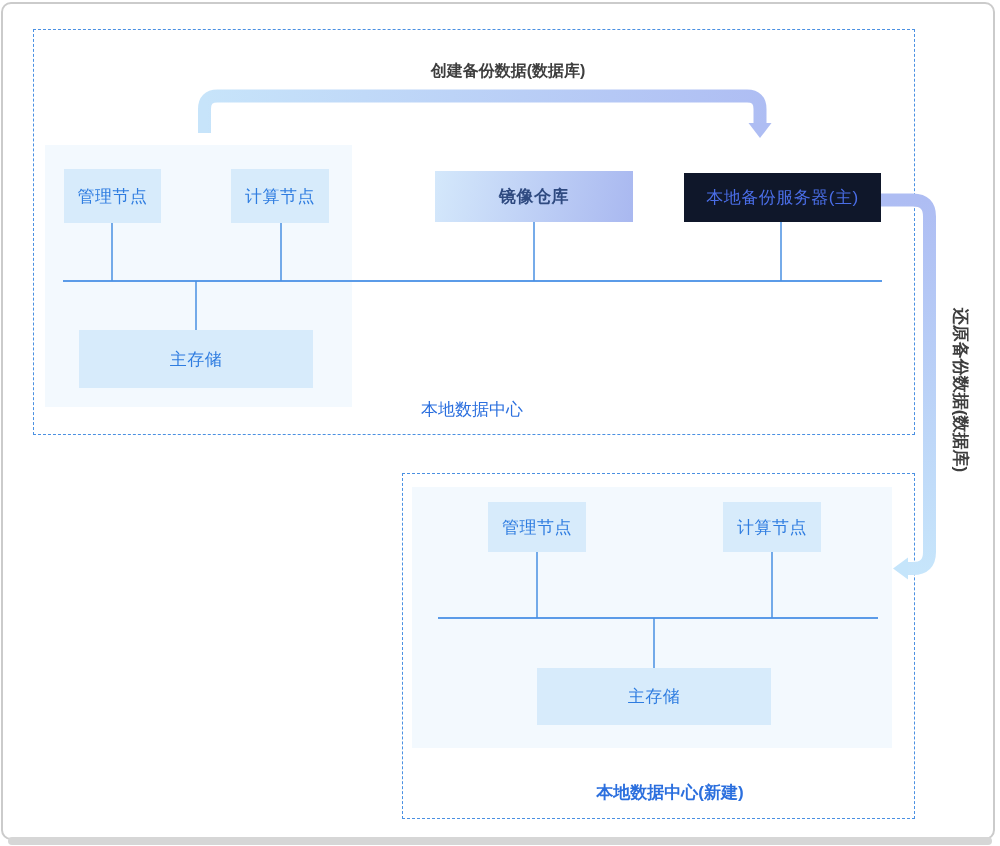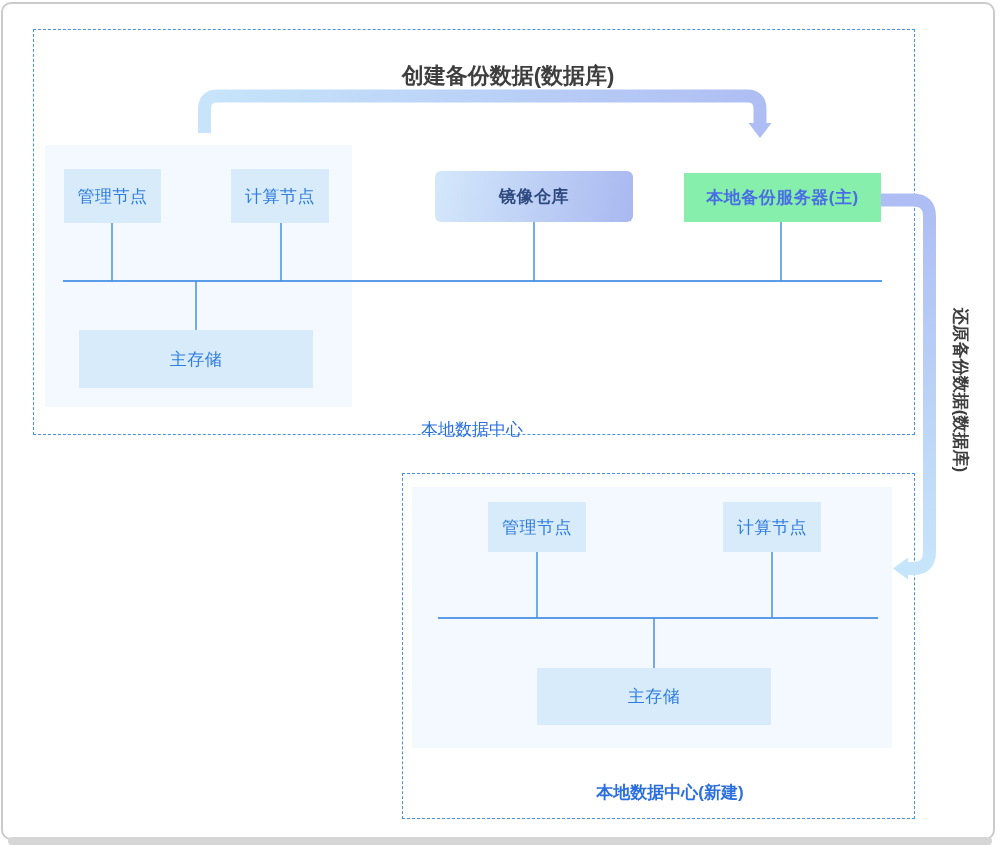--- a/index.html
+++ b/index.html
@@ -13,24 +13,24 @@
   .dc1-bound{left:33px;top:29px;width:882px;height:406px;}
   .dc2-bound{left:402px;top:473px;width:513px;height:346px;}
   .panel{position:absolute;background:#f3f9fe;}
   .panel1{left:45px;top:145px;width:307px;height:262px;}
   .panel2{left:412px;top:487px;width:480px;height:261px;}
   svg.wires{position:absolute;left:0;top:0;width:1000px;height:846px;pointer-events:none;}
   .node{position:absolute;display:flex;align-items:center;justify-content:center;
     font-size:17px;letter-spacing:.5px;box-sizing:border-box;}
   .node-sky{background:#d7ebfb;color:#2e7ce0;}
   .node-mirror{background:linear-gradient(100deg,#d4e8fb 0%,#a9b8f0 100%);
-    color:#2f4a80;font-weight:600;border-radius:6px;}
-  .node-backup{background:#86efac;color:#4a6de6;font-weight:bold;}
+    color:#2f4a80;font-weight:600;}
+  .node-backup{background:#0f172a;color:#4a6de6;}
   .lbl{position:absolute;white-space:nowrap;}
-  .flow-lbl{color:#3e3e3e;font-weight:600;font-size:22px;transform:translateX(-50%);}
+  .flow-lbl{color:#3e3e3e;font-weight:600;font-size:16px;transform:translateX(-50%);}
   .note-lbl{color:#3e3e3e;font-weight:600;font-size:17px;transform:translateX(-50%);}
   .dc-title{color:#2b6fde;font-size:17px;transform:translateX(-50%);}
   .restore-lbl{color:#3e3e3e;font-weight:600;font-size:17px;
     transform:translate(-50%,-50%) rotate(90deg);}
 </style>
 </head>
 <body>
 
 <div class="canvas">
 
@@ -88,16 +88,16 @@
   </div>
   <div class="node node-sky" style="left:723px;top:502px;width:98px;height:50px;">
     <span>计算节点</span>
   </div>
   <div class="node node-sky" style="left:537px;top:668px;width:234px;height:57px;">
     <span>主存储</span>
   </div>
 
   <div class="lbl flow-lbl" style="left:508px;top:61px;">创建备份数据(数据库)</div>
   <div class="lbl restore-lbl" style="left:960px;top:390px;">还原备份数据(数据库)</div>
-  <div class="lbl dc-title" style="left:472px;top:418px;">本地数据中心</div>
+  <div class="lbl dc-title" style="left:472px;top:398px;">本地数据中心</div>
   <div class="lbl dc-title" style="left:670px;top:781px;font-weight:bold;">本地数据中心(新建)</div>
 
 </div>
 
 </body></html>

